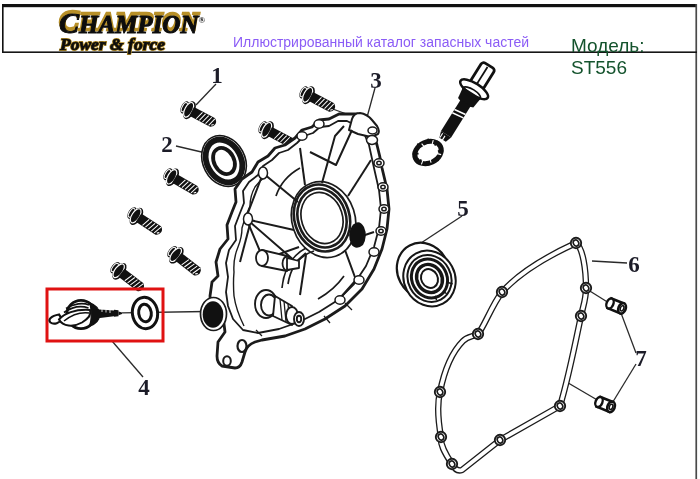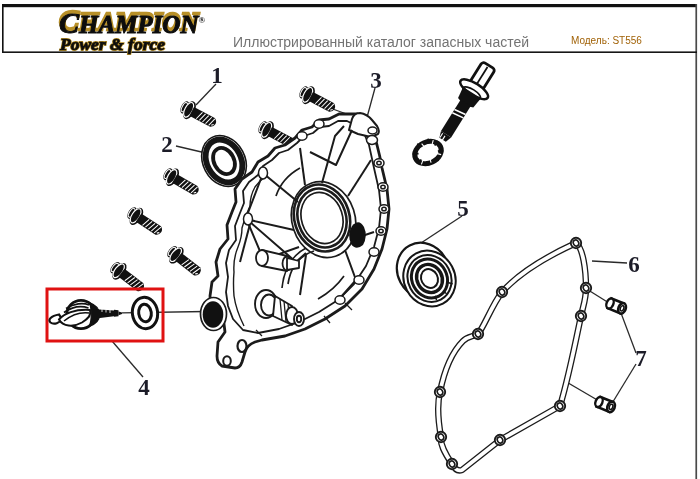--- a/index.html
+++ b/index.html
@@ -262,15 +262,15 @@
               font-size:25px;line-height:28px;white-space:nowrap;margin-left:21px;">
     <span style="position:absolute;left:0;top:0;color:#b89028;-webkit-text-stroke:2.6px #b89028;"><span style="font-size:30px;">C</span>HAMPION</span>
     <span style="position:relative;color:#0d0d0d;-webkit-text-stroke:1px #0d0d0d;"><span style="font-size:30px;">C</span>HAMPION</span><span style="position:relative;font-size:9px;vertical-align:10px;color:#0d0d0d;">®</span>
   </div>
   <div style="position:relative;font-family:'Liberation Serif',serif;font-weight:bold;font-style:italic;
               font-size:17.5px;line-height:14px;margin-left:22px;margin-top:-2px;white-space:nowrap;">
     <span style="position:absolute;left:0;top:0;color:#b89028;-webkit-text-stroke:2px #b89028;">Power &amp; force</span>
     <span style="position:relative;color:#0d0d0d;-webkit-text-stroke:0.7px #0d0d0d;">Power &amp; force</span>
   </div>
 </div>
-<div style="position:absolute;left:233px;top:34px;white-space:nowrap;font-size:14px;color:#737373;">Иллюстрированный каталог запасных частей</div>
-<div style="position:absolute;left:571px;top:35px;width:120px;font-size:10px;color:#a16207;">Модель: ST556</div>
+<div style="position:absolute;left:233px;top:34px;white-space:nowrap;font-size:14px;color:#8b5cf6;">Иллюстрированный каталог запасных частей</div>
+<div style="position:absolute;left:571px;top:35px;width:120px;font-size:19px;color:#14532d;">Модель: ST556</div>
 </div>
 
 </body></html>

